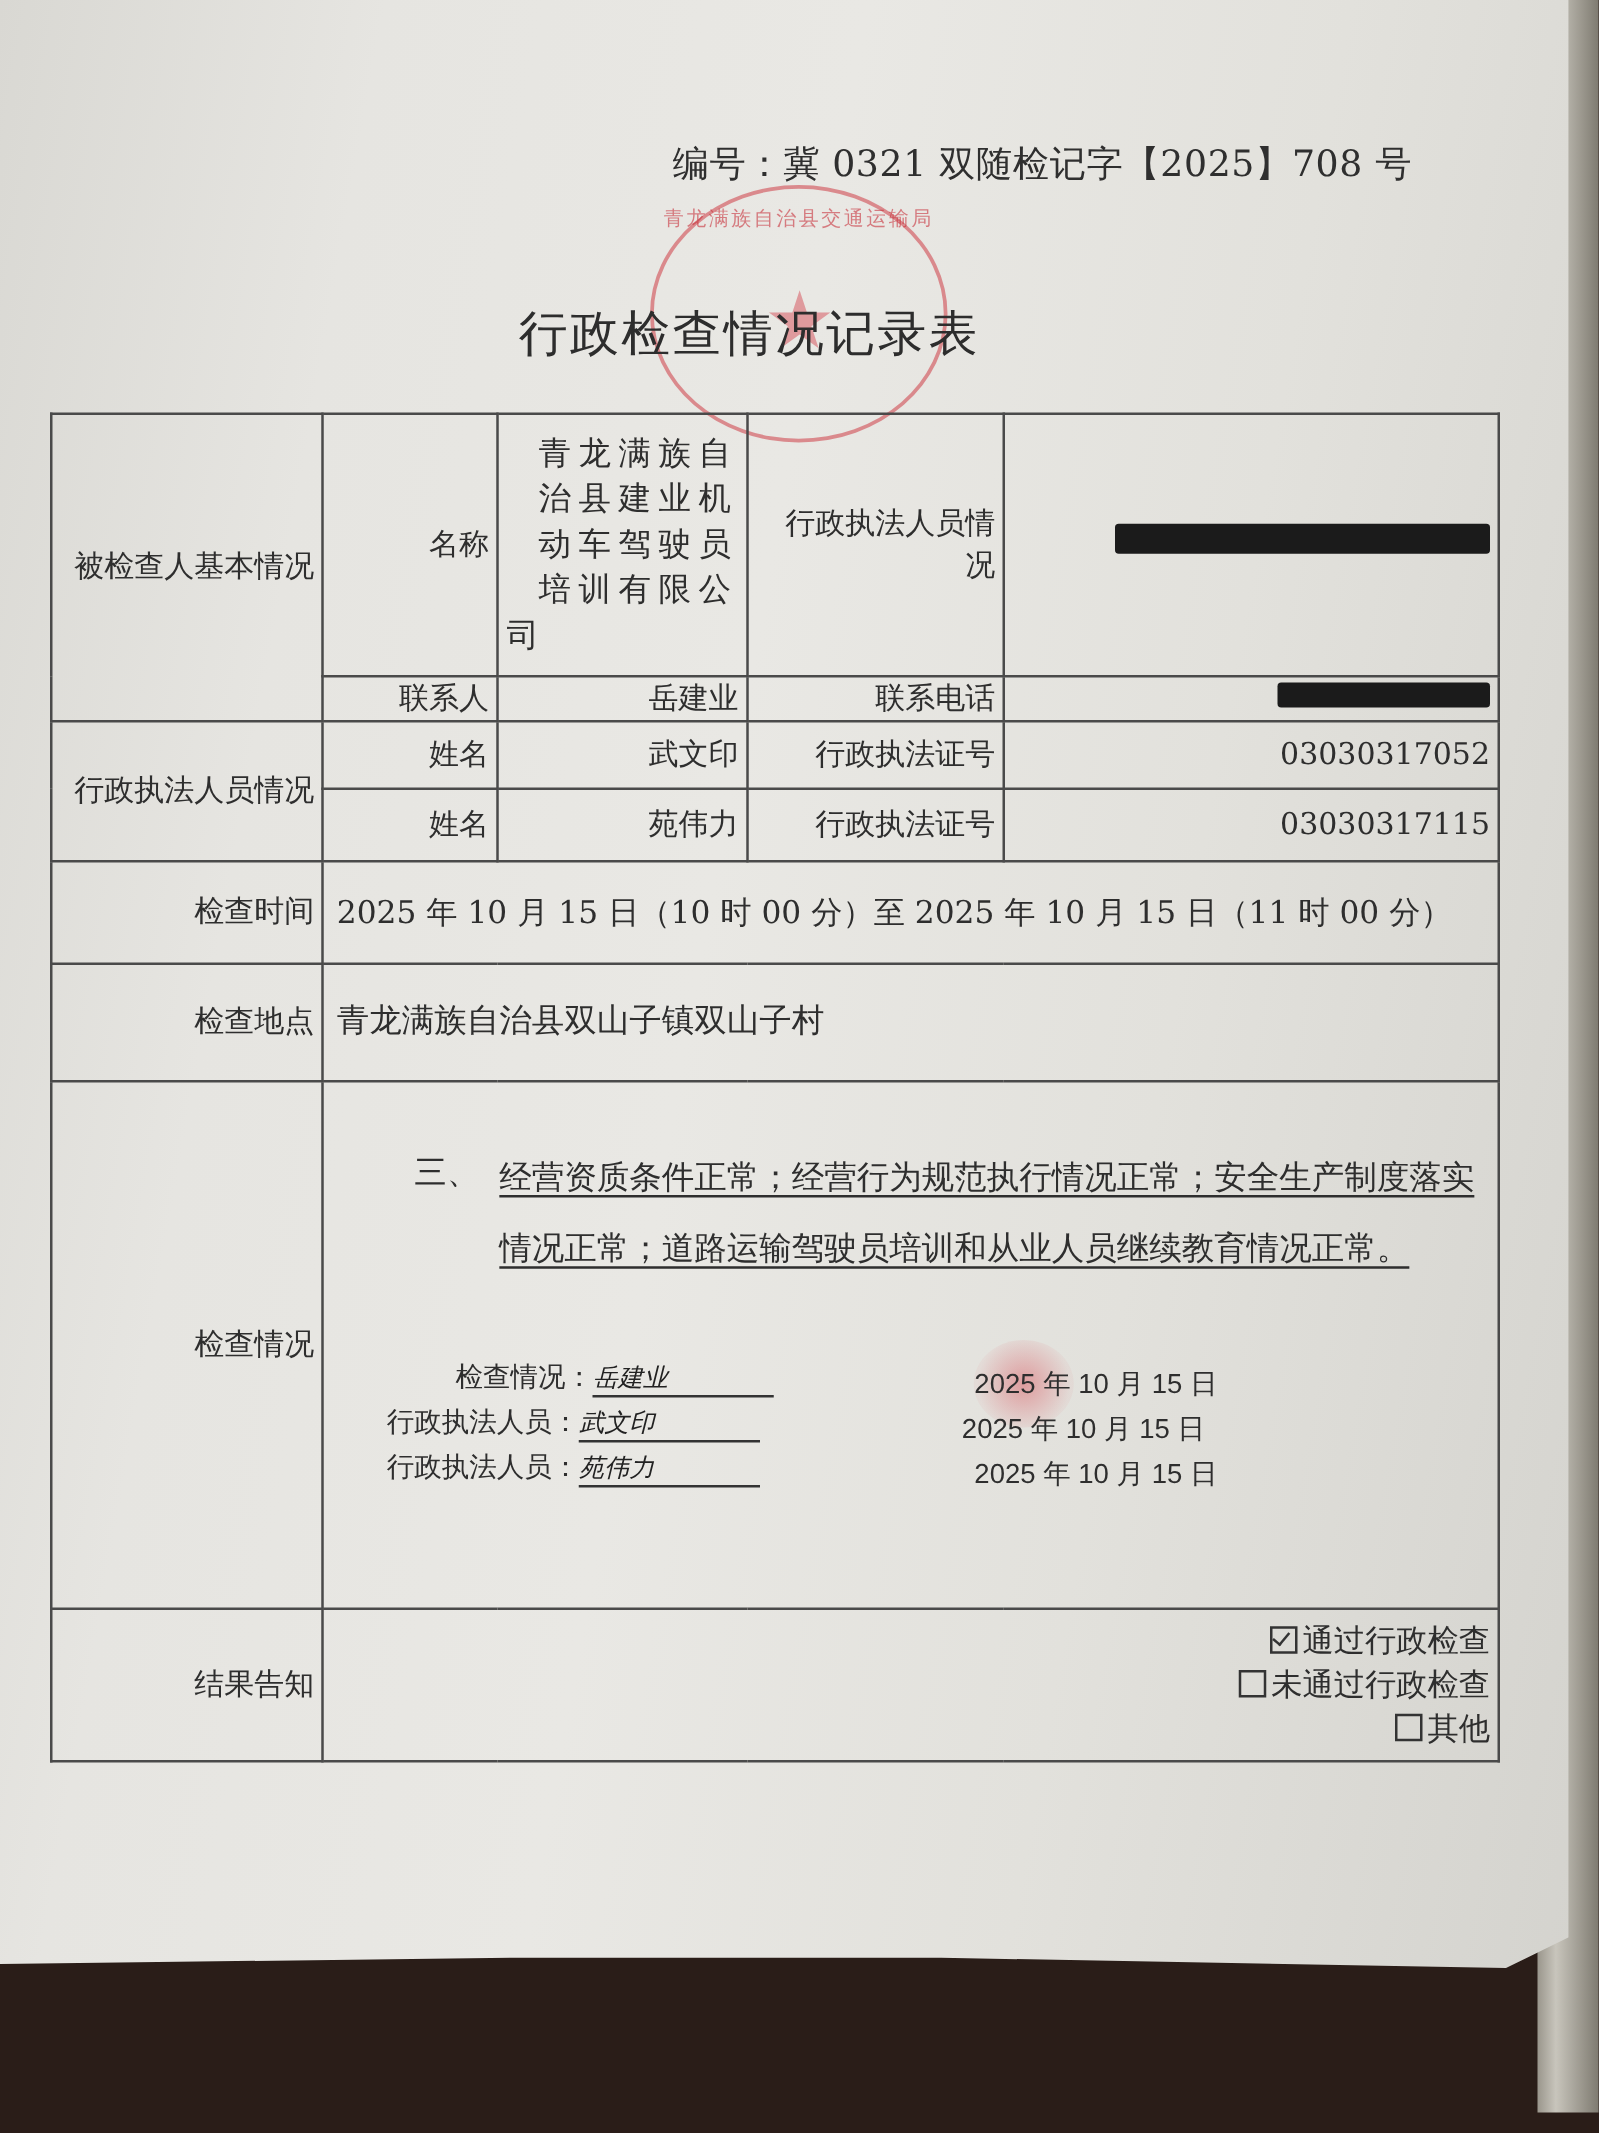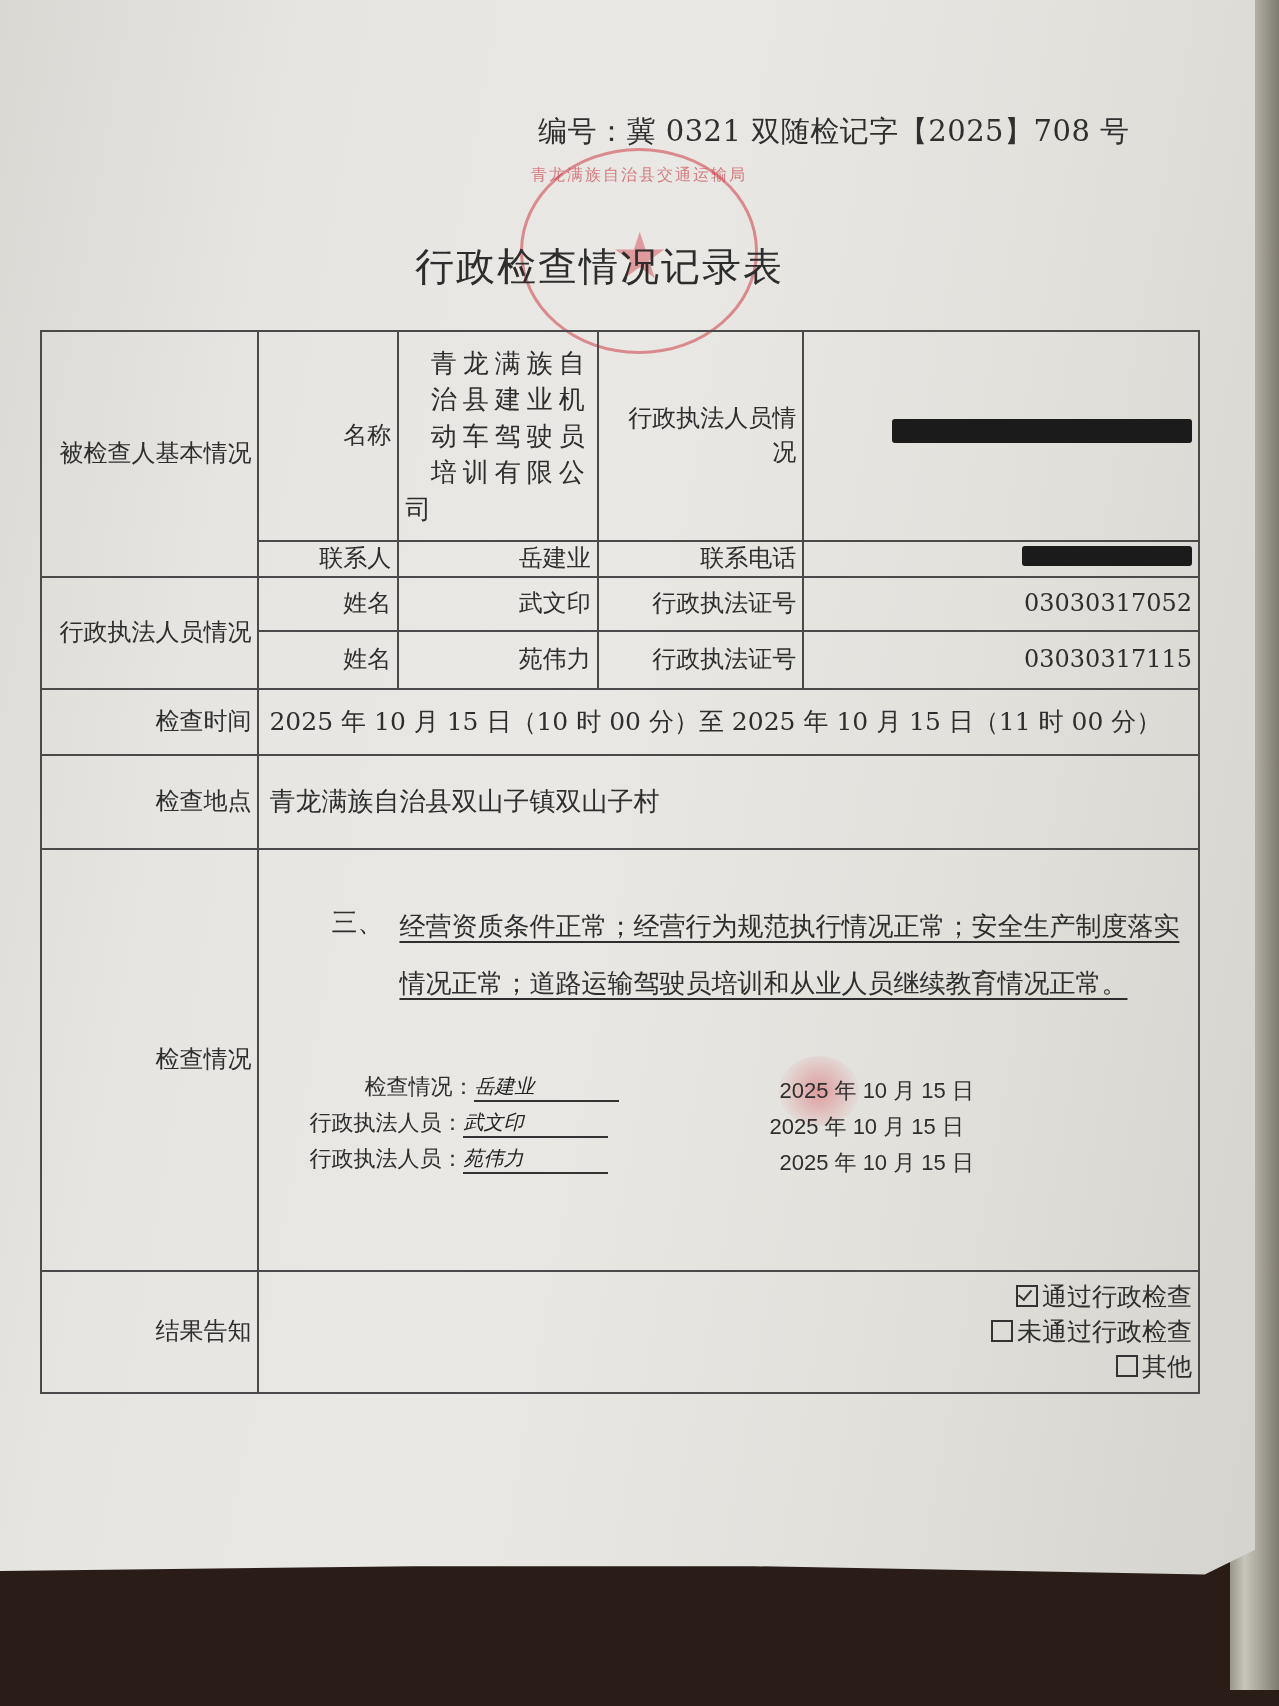--- a/index.html
+++ b/index.html
@@ -128,21 +128,21 @@
     <td>武文印</td>
     <td>行政执法证号</td>
     <td>03030317052</td>
   </tr>
   <tr style="height:58px">
     <td>姓名</td>
     <td>苑伟力</td>
     <td>行政执法证号</td>
     <td>03030317115</td>
   </tr>
-  <tr style="height:66px">
+  <tr style="height:82px">
     <td>检查时间</td>
     <td colspan="4" class="left" style="font-size:25px;line-height:38px">2025 年 10 月 15 日（10 时 00 分）至 2025 年 10 月 15 日（11 时 00 分）</td>
   </tr>
   <tr style="height:94px">
     <td>检查地点</td>
     <td colspan="4" class="left" style="font-size:26px">青龙满族自治县双山子镇双山子村</td>
   </tr>
   <tr>
     <td>检查情况</td>
     <td colspan="4" class="narrative">

